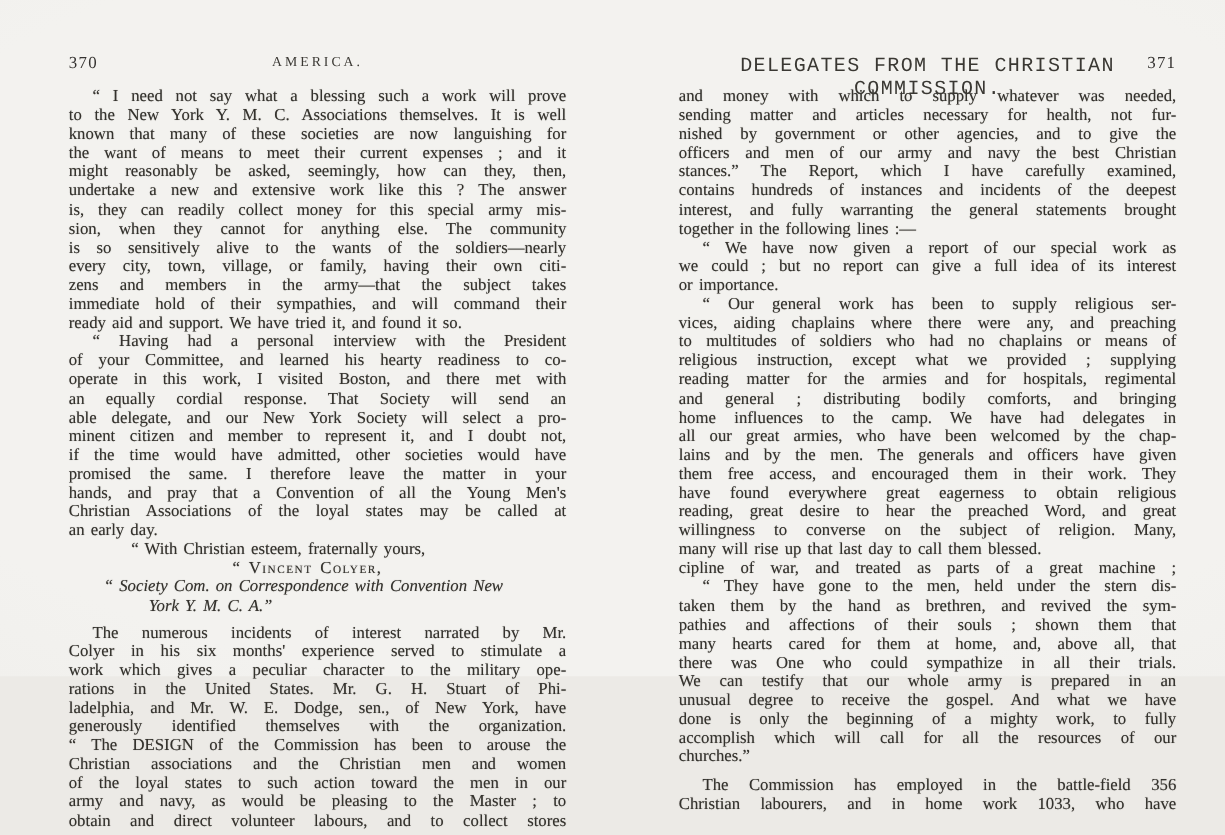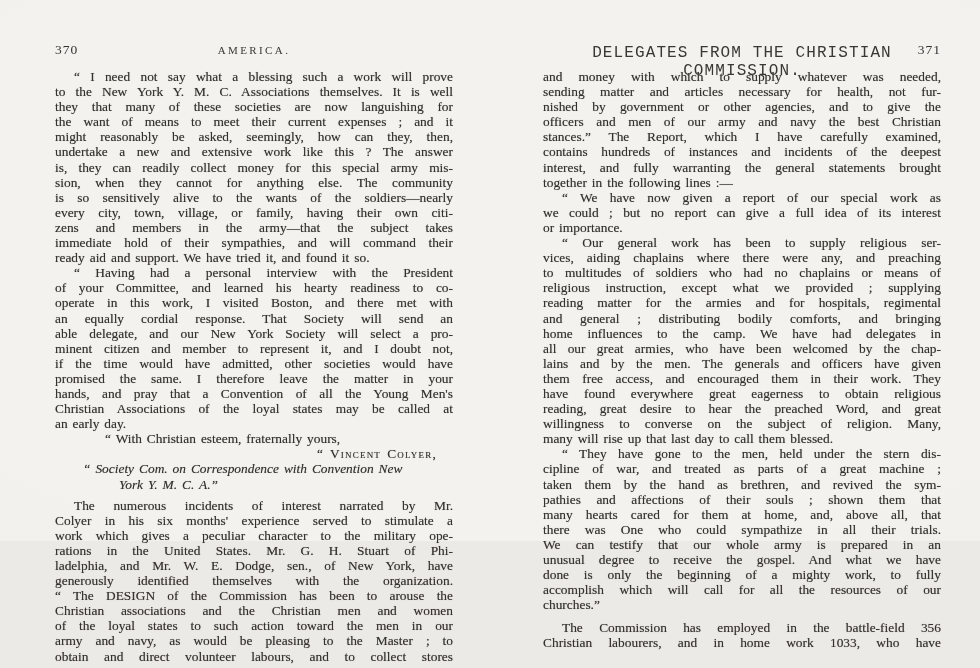--- a/index.html
+++ b/index.html
@@ -26,39 +26,39 @@
   .pagebody{
     margin-top:9px;
     font-size:13.4px;line-height:15.1px;word-spacing:1.6px;
     text-shadow:0 0 0.7px rgba(52,50,45,0.5);
   }
   .line{min-height:15.1px;}
   .just{text-align:justify;text-align-last:justify;}
   .first{text-indent:19px;}
 
   .attribution-open{margin-left:50px;}
-  .attribution-name{text-align:right;margin-right:16px;font-variant:small-caps;letter-spacing:1.2px;}
+  .attribution-name{text-align:center;margin-right:16px;font-variant:small-caps;letter-spacing:1.2px;}
   .attribution-role-1{font-style:italic;margin-left:28px;}
   .attribution-role-2{font-style:italic;margin-left:64px;}
 </style>
 </head>
 <body>
 
 <div class="spread">
 
   <section class="page" id="page-left">
     <header class="pagehead">
       <span class="folio">370</span>
       <span class="running">AMERICA.</span>
     </header>
     <div class="pagebody" id="left-body">
         <div class="block">
           <div class="line just first">“ I need not say what a blessing such a work will prove</div>
           <div class="line just">to the New York Y. M. C. Associations themselves. It is well</div>
-          <div class="line just">they that many of these societies are now languishing for</div>
+          <div class="line just">known that many of these societies are now languishing for</div>
           <div class="line just">the want of means to meet their current expenses ; and it</div>
           <div class="line just">might reasonably be asked, seemingly, how can they, then,</div>
           <div class="line just">undertake a new and extensive work like this ? The answer</div>
           <div class="line just">is, they can readily collect money for this special army mis-</div>
           <div class="line just">sion, when they cannot for anything else. The community</div>
           <div class="line just">is so sensitively alive to the wants of the soldiers—nearly</div>
           <div class="line just">every city, town, village, or family, having their own citi-</div>
           <div class="line just">zens and members in the army—that the subject takes</div>
           <div class="line just">immediate hold of their sympathies, and will command their</div>
           <div class="line">ready aid and support. We have tried it, and found it so.</div>
@@ -135,22 +135,22 @@
           <div class="line just">home influences to the camp. We have had delegates in</div>
           <div class="line just">all our great armies, who have been welcomed by the chap-</div>
           <div class="line just">lains and by the men. The generals and officers have given</div>
           <div class="line just">them free access, and encouraged them in their work. They</div>
           <div class="line just">have found everywhere great eagerness to obtain religious</div>
           <div class="line just">reading, great desire to hear the preached Word, and great</div>
           <div class="line just">willingness to converse on the subject of religion. Many,</div>
           <div class="line">many will rise up that last day to call them blessed.</div>
         </div>
         <div class="block">
+          <div class="line just">cipline of war, and treated as parts of a great machine ;</div>
           <div class="line just first">“ They have gone to the men, held under the stern dis-</div>
-          <div class="line just">cipline of war, and treated as parts of a great machine ;</div>
           <div class="line just">taken them by the hand as brethren, and revived the sym-</div>
           <div class="line just">pathies and affections of their souls ; shown them that</div>
           <div class="line just">many hearts cared for them at home, and, above all, that</div>
           <div class="line just">there was One who could sympathize in all their trials.</div>
           <div class="line just">We can testify that our whole army is prepared in an</div>
           <div class="line just">unusual degree to receive the gospel. And what we have</div>
           <div class="line just">done is only the beginning of a mighty work, to fully</div>
           <div class="line just">accomplish which will call for all the resources of our</div>
           <div class="line">churches.”</div>
         </div>

